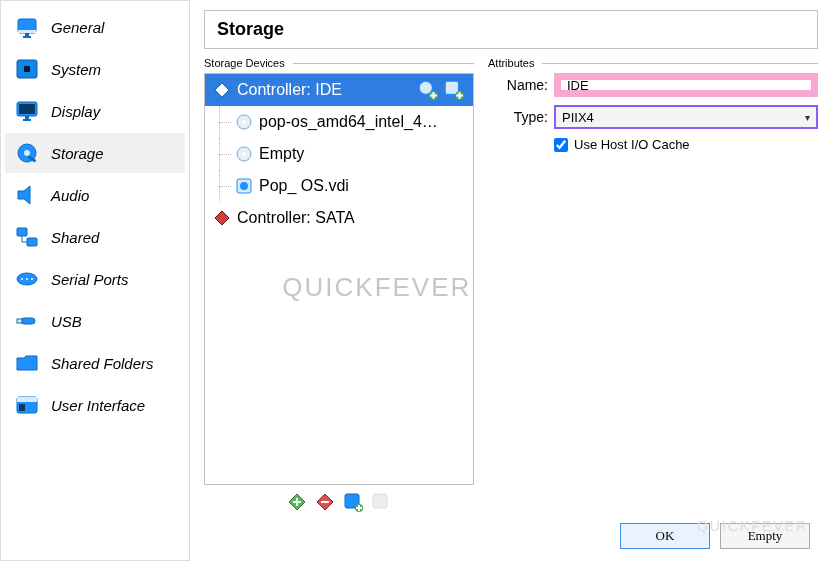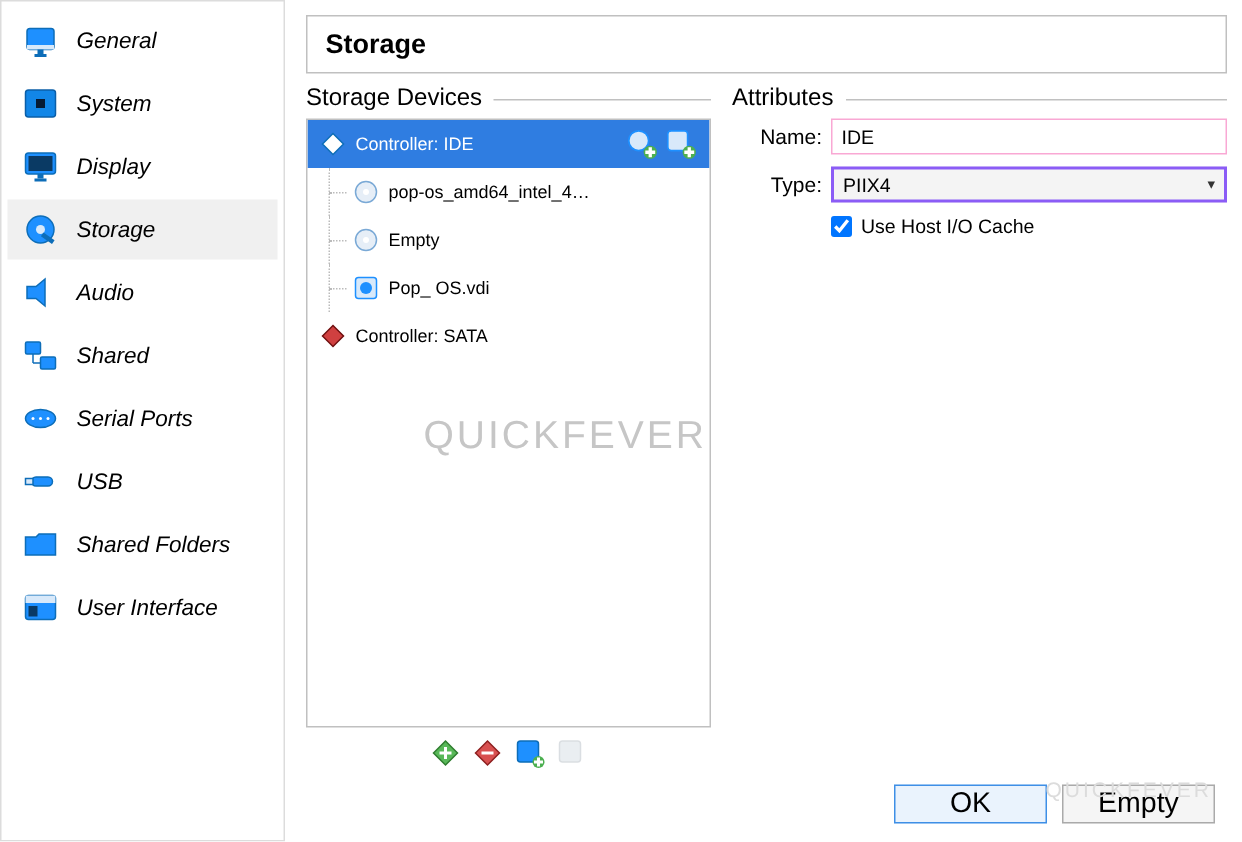--- a/index.html
+++ b/index.html
@@ -11,44 +11,44 @@
     .nav-item.active { background:#f0f0f0; }
     .nav-item .ico { width:28px; height:22px; display:flex; align-items:center; justify-content:center; }
     .nav-item .ico svg { width:24px; height:22px; }
     
     .main { flex:1; padding:10px 10px 10px 14px; display:flex; flex-direction:column; }
     .header { border:1px solid #c0c0c0; padding:8px 12px; font-weight:bold; font-size:18px; margin-bottom:8px; }
     .columns { display:flex; flex:1; gap:14px; min-height:0; }
     .col { display:flex; flex-direction:column; }
     .col-left { width:270px; }
     .col-right { flex:1; }
-    .group-label { display:flex; align-items:center; font-size:16px; color:#000; margin-bottom:4px; }
+    .group-label { display:flex; align-items:center; font-size:11px; color:#000; margin-bottom:4px; }
     .group-label::after { content:""; flex:1; height:1px; background:#c0c0c0; margin-left:8px; }
     .tree-box { border:1px solid #c0c0c0; flex:1; position:relative; overflow:hidden; }
-    .tree-item { display:flex; align-items:center; height:32px; padding:0 8px; gap:6px; font-size:12px; }
+    .tree-item { display:flex; align-items:center; height:32px; padding:0 8px; gap:6px; font-size:16px; }
     .tree-item.selected { background:#2f7de1; color:#fff; }
     .tree-item .ti-ico { width:18px; height:18px; display:flex; align-items:center; justify-content:center; }
     .tree-item .ti-label { flex:1; white-space:nowrap; overflow:hidden; text-overflow:ellipsis; }
     .tree-item.child { padding-left:30px; position:relative; }
     .tree-item.child::before { content:""; position:absolute; left:14px; top:0; bottom:0; width:1px; border-left:1px dotted #bbb; }
     .tree-item.child .connector { position:absolute; left:14px; top:50%; width:12px; height:1px; border-top:1px dotted #bbb; }
     .tree-actions { display:flex; gap:4px; }
     .tree-actions .btn-ico, .toolbar .btn-ico { width:22px; height:22px; display:flex; align-items:center; justify-content:center; cursor:pointer; }
     .toolbar { display:flex; justify-content:center; gap:6px; padding:6px 0 2px 0; }
     
     .attr-row { display:flex; align-items:center; margin-bottom:8px; }
     .attr-row .lbl { width:60px; text-align:right; margin-right:6px; font-size:14px; }
-    .attr-row input[type=text] { flex:1; height:24px; border:1px solid #f9a8d4; padding:0 6px; font-size:13px; }
+    .attr-row input[type=text] { flex:1; height:24px; border:7px solid #f9a8d4; padding:0 6px; font-size:13px; }
     .attr-row .select { flex:1; height:24px; border:2px solid #8b5cf6; background:#f4f4f4; display:flex; align-items:center; padding:0 6px; font-size:13px; position:relative; }
     .attr-row .select::after { content:"▾"; position:absolute; right:6px; font-size:10px; color:#333; }
     .attr-row input[type=checkbox] { width:14px; height:14px; margin-right:6px; }
     .watermark { position:absolute; left:50%; top:52%; transform:translate(-30%,-50%); font-size:26px; font-family: "Segoe UI Light", "Helvetica Neue", sans-serif; font-weight:300; color:#c6c6c6; letter-spacing:2px; pointer-events:none; }
     
     .footer { display:flex; justify-content:flex-end; gap:10px; padding:8px 8px 2px 0; position:relative; }
-    .footer .btn { width:102px; height:26px; border:1px solid #aaa; background:#f5f5f5; font-size:19px; display:flex; align-items:center; justify-content:center; cursor:pointer; }
+    .footer .btn { width:90px; height:26px; border:1px solid #aaa; background:#f5f5f5; font-size:13px; display:flex; align-items:center; justify-content:center; cursor:pointer;font-family:Liberation Serif, serif; }
     .footer .btn.primary { border:1px solid #3e8fe6; background:#eaf3fd; }
     .watermark2 { position:absolute; right:10px; top:3px; font-size:14px; font-family:"Segoe UI Light",sans-serif; font-weight:300; color:#dcdcdc; letter-spacing:2px; pointer-events:none; }
   </style>
 </head>
 <body>
 
 <div class="root">
 
   <div class="sidebar">
     <div class="nav-item">

